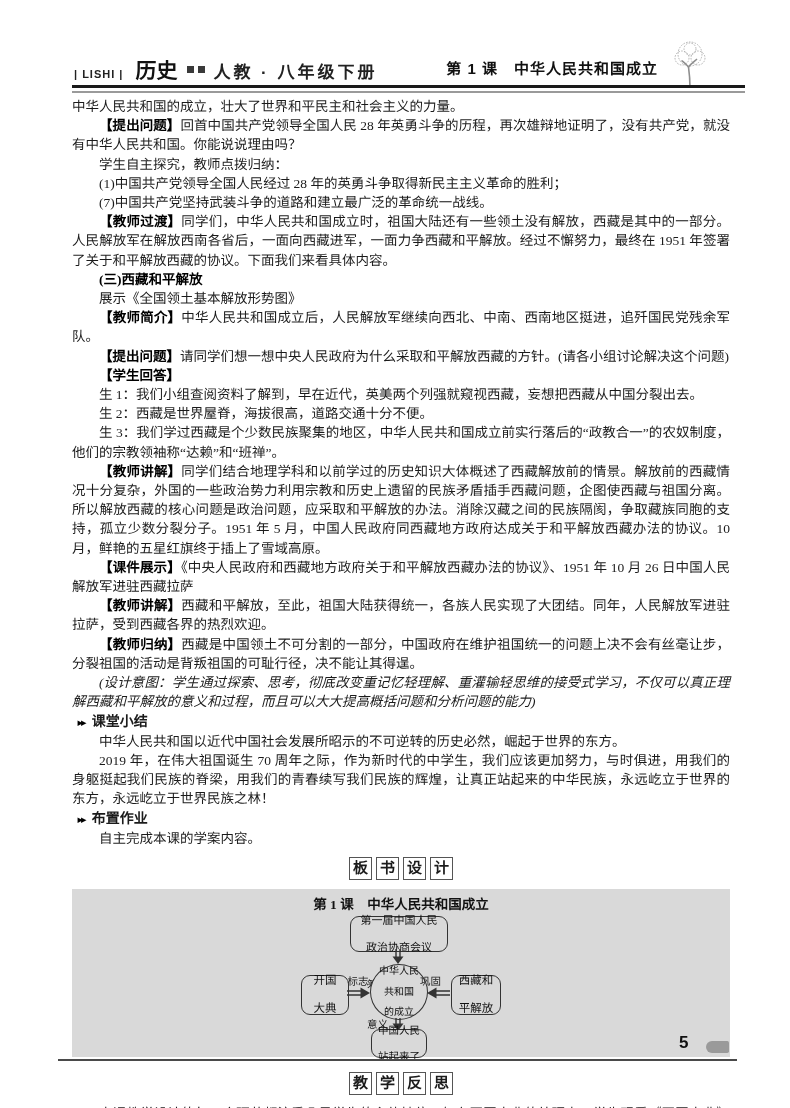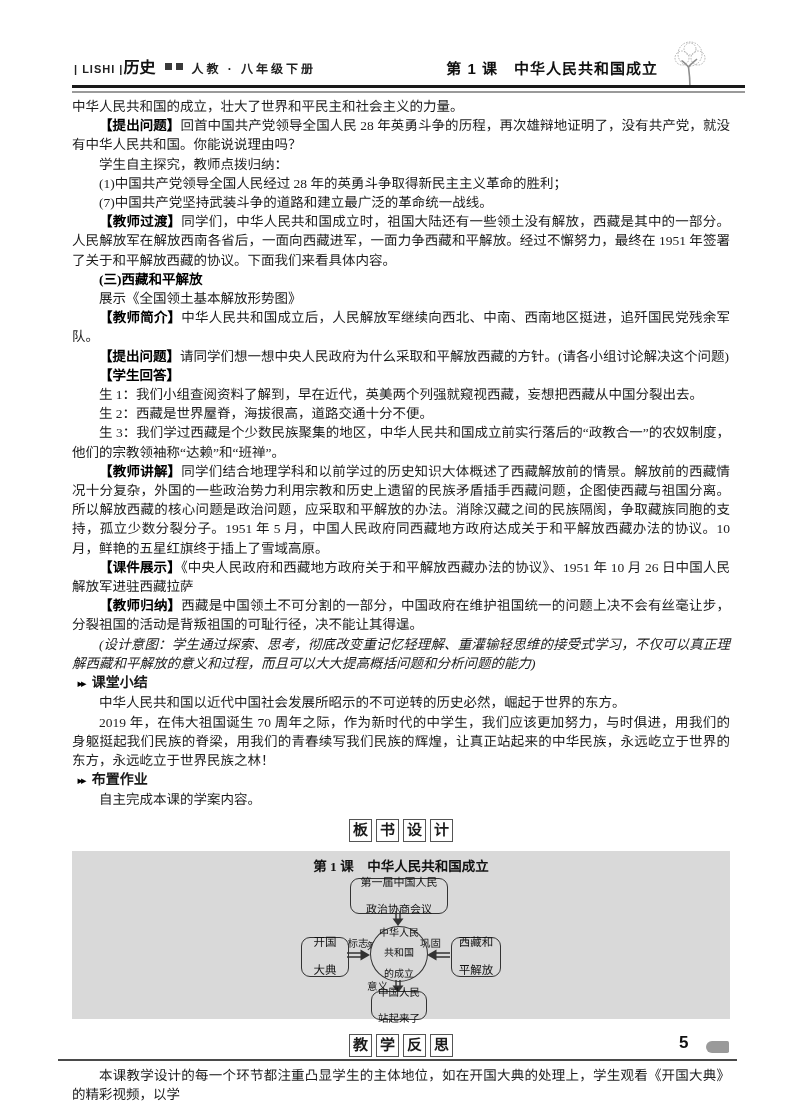--- a/index.html
+++ b/index.html
@@ -5,24 +5,24 @@
   html,body{margin:0;padding:0;}
   body{
     width:790px;height:1108px;position:relative;background:#ffffff;
     font-family:"Liberation Serif","DejaVu Serif",serif;color:#1b1b1b;
     overflow:hidden;
   }
   
   .brand{position:absolute;left:74px;top:54px;display:flex;align-items:baseline;
          font-family:"Liberation Sans","DejaVu Sans",sans-serif;white-space:nowrap;}
   .brand-pinyin{font-size:11px;font-weight:bold;letter-spacing:1px;color:#222;}
-  .brand-cn{font-size:16px;font-weight:bold;color:#111;margin-left:0;}
+  .brand-cn{font-size:21px;font-weight:bold;color:#111;margin-left:12px;}
   .brand-squares{display:inline-flex;gap:4px;margin-left:10px;align-self:center;}
   .brand-squares i{width:7px;height:7px;background:#3a3a3a;display:block;}
-  .brand-edition{font-size:12px;font-weight:bold;letter-spacing:3px;color:#222;margin-left:8px;}
+  .brand-edition{font-size:17px;font-weight:bold;letter-spacing:3px;color:#222;margin-left:8px;}
   .course-title{position:absolute;top:57px;right:132px;font-size:15px;font-weight:bold;
                 letter-spacing:1px;color:#111;
                 font-family:"Liberation Sans","DejaVu Sans",sans-serif;}
   .tree{position:absolute;top:40px;right:80px;width:40px;height:50px;}
   .rule-thick{position:absolute;left:72px;right:45px;top:85px;height:3px;background:#1a1a1a;}
   .rule-thin{position:absolute;left:72px;right:45px;top:91px;height:2px;background:#9a9a9a;}
   
   .content{position:absolute;left:72px;top:97px;width:658px;
            font-size:13.5px;line-height:19.2px;text-align:justify;}
   .para{margin:0;text-indent:2em;}
@@ -99,20 +99,21 @@
   <p class="para"><b>(三)西藏和平解放</b><span></span></p>
   <p class="para"><b></b><span>展示《全国领土基本解放形势图》</span></p>
   <p class="para"><b>【教师简介】</b><span>中华人民共和国成立后，人民解放军继续向西北、中南、西南地区挺进，追歼国民党残余军队。</span></p>
   <p class="para"><b>【提出问题】</b><span>请同学们想一想中央人民政府为什么采取和平解放西藏的方针。(请各小组讨论解决这个问题)</span></p>
   <p class="para"><b>【学生回答】</b><span></span></p>
   <p class="para"><b></b><span>生 1：我们小组查阅资料了解到，早在近代，英美两个列强就窥视西藏，妄想把西藏从中国分裂出去。</span></p>
   <p class="para"><b></b><span>生 2：西藏是世界屋脊，海拔很高，道路交通十分不便。</span></p>
   <p class="para"><b></b><span>生 3：我们学过西藏是个少数民族聚集的地区，中华人民共和国成立前实行落后的“政教合一”的农奴制度，他们的宗教领袖称“达赖”和“班禅”。</span></p>
   <p class="para"><b>【教师讲解】</b><span>同学们结合地理学科和以前学过的历史知识大体概述了西藏解放前的情景。解放前的西藏情况十分复杂，外国的一些政治势力利用宗教和历史上遗留的民族矛盾插手西藏问题，企图使西藏与祖国分离。所以解放西藏的核心问题是政治问题，应采取和平解放的办法。消除汉藏之间的民族隔阂，争取藏族同胞的支持，孤立少数分裂分子。1951 年 5 月，中国人民政府同西藏地方政府达成关于和平解放西藏办法的协议。10 月，鲜艳的五星红旗终于插上了雪域高原。</span></p>
   <p class="para"><b>【课件展示】</b><span>《中央人民政府和西藏地方政府关于和平解放西藏办法的协议》、1951 年 10 月 26 日中国人民解放军进驻西藏拉萨</span></p>
+  <p class="para"><b>【教师讲解】</b><span>西藏和平解放，至此，祖国大陆获得统一，各族人民实现了大团结。同年，人民解放军进驻拉萨，受到西藏各界的热烈欢迎。</span></p>
   <p class="para"><b>【教师归纳】</b><span>西藏是中国领土不可分割的一部分，中国政府在维护祖国统一的问题上决不会有丝毫让步，分裂祖国的活动是背叛祖国的可耻行径，决不能让其得逞。</span></p>
   <p class="para italic"><b></b><span>(设计意图：学生通过探索、思考，彻底改变重记忆轻理解、重灌输轻思维的接受式学习，不仅可以真正理解西藏和平解放的意义和过程，而且可以大大提高概括问题和分析问题的能力)</span></p>
 
   <p class="sec-head"><span class="marker">▸▸</span><b>课堂小结</b></p>
   <p class="para"><span>中华人民共和国以近代中国社会发展所昭示的不可逆转的历史必然，崛起于世界的东方。</span></p>
   <p class="para"><span>2019 年，在伟大祖国诞生 70 周年之际，作为新时代的中学生，我们应该更加努力，与时俱进，用我们的身躯挺起我们民族的脊梁，用我们的青春续写我们民族的辉煌，让真正站起来的中华民族，永远屹立于世界的东方，永远屹立于世界民族之林！</span></p>
 
   <p class="sec-head"><span class="marker">▸▸</span><b>布置作业</b></p>
   <p class="para"><span>自主完成本课的学案内容。</span></p>
 

